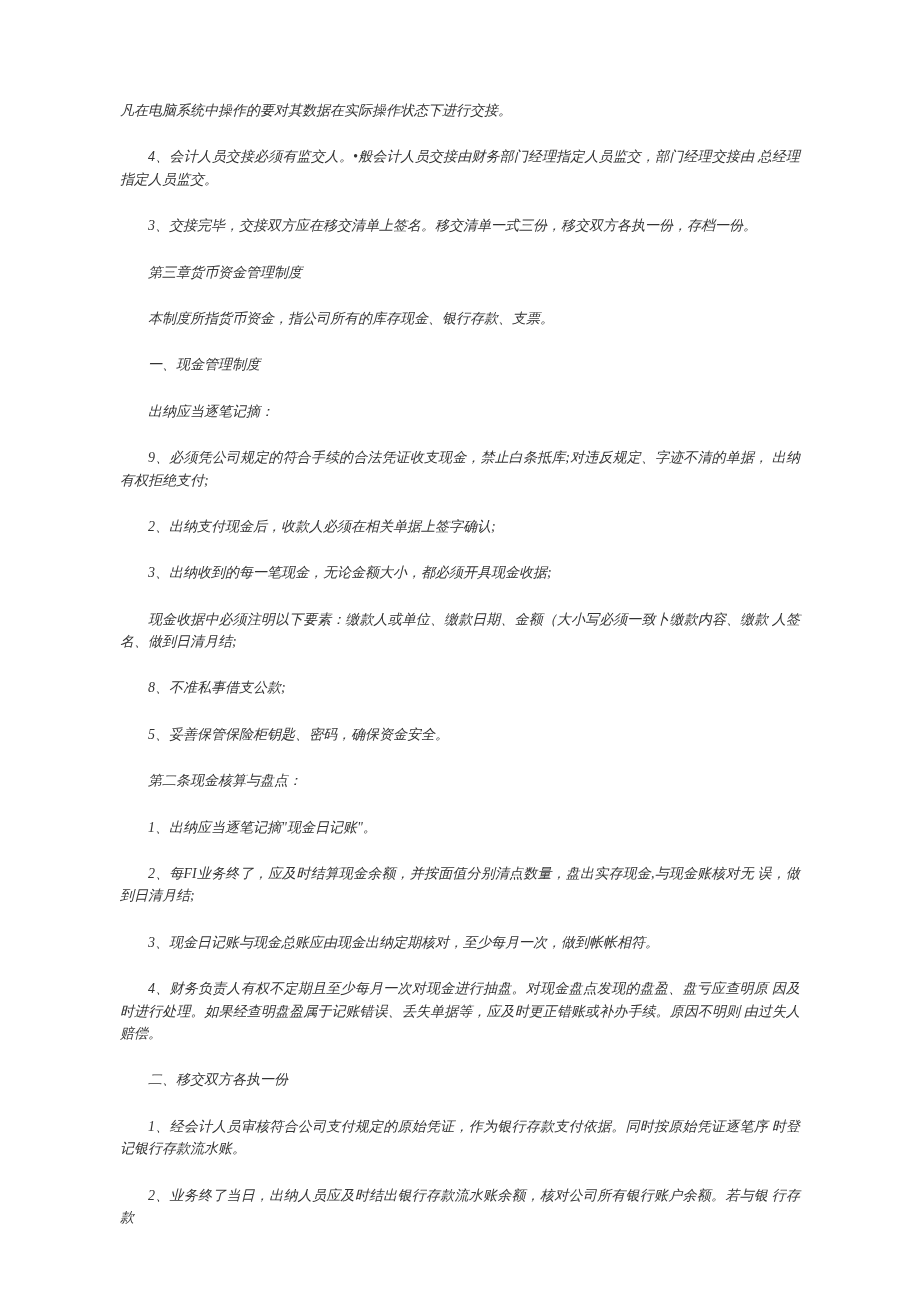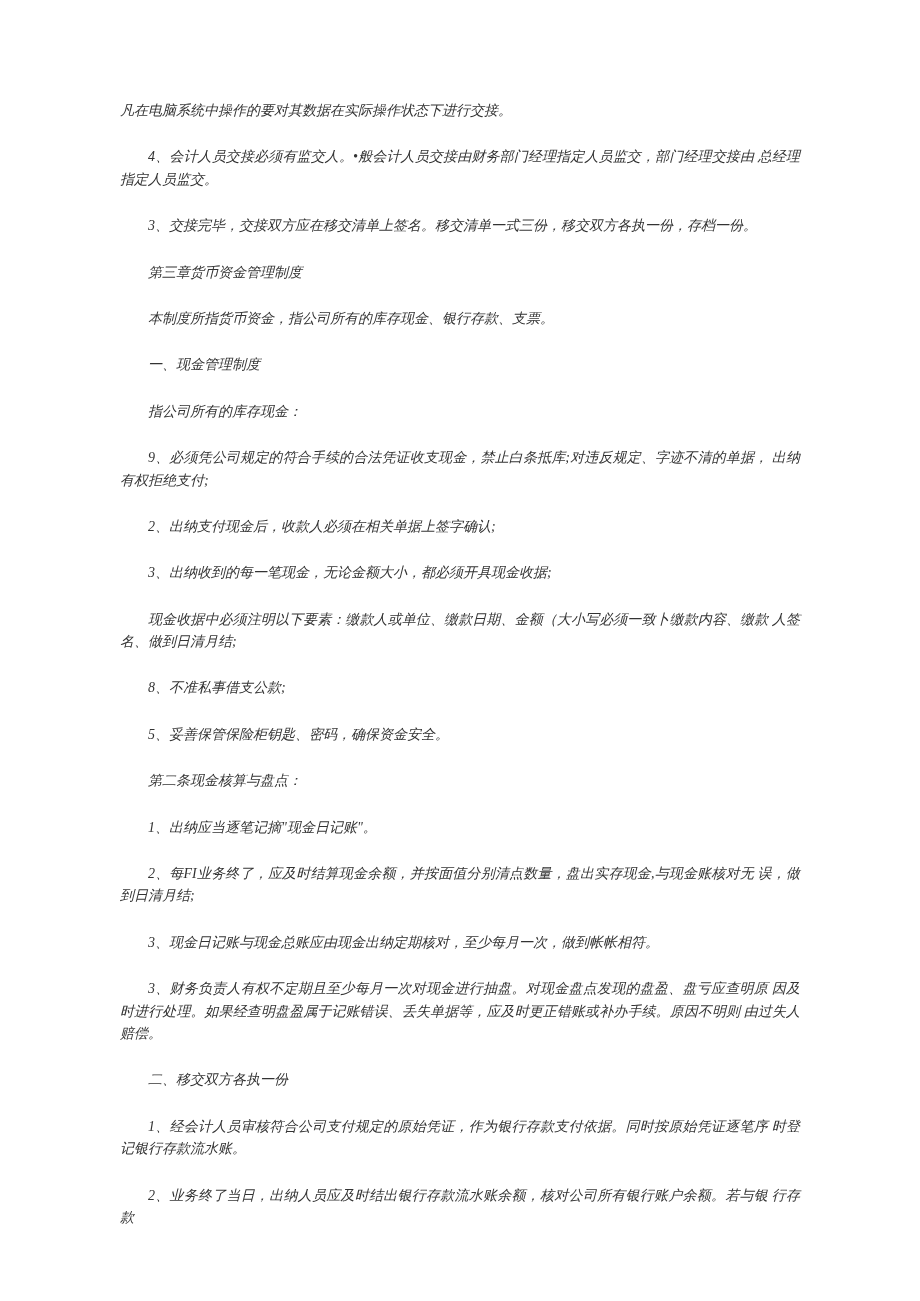--- a/index.html
+++ b/index.html
@@ -32,21 +32,21 @@
 <div class="para indent">4、会计人员交接必须有监交人。•般会计人员交接由财务部门经理指定人员监交，部门经理交接由 总经理指定人员监交。</div>
 
 <div class="para indent">3、交接完毕，交接双方应在移交清单上签名。移交清单一式三份，移交双方各执一份，存档一份。</div>
 
 <div class="para indent">第三章货币资金管理制度</div>
 
 <div class="para indent">本制度所指货币资金，指公司所有的库存现金、银行存款、支票。</div>
 
 <div class="para indent">一、现金管理制度</div>
 
-<div class="para indent">指公司所有的库存现金：</div>
+<div class="para indent">出纳应当逐笔记摘：</div>
 
 <div class="para indent">9、必须凭公司规定的符合手续的合法凭证收支现金，禁止白条抵库;对违反规定、字迹不清的单据， 出纳有权拒绝支付;</div>
 
 <div class="para indent">2、出纳支付现金后，收款人必须在相关单据上签字确认;</div>
 
 <div class="para indent">3、出纳收到的每一笔现金，无论金额大小，都必须开具现金收据;</div>
 
 <div class="para indent">现金收据中必须注明以下要素：缴款人或单位、缴款日期、金额（大小写必须一致卜缴款内容、缴款 人签名、做到日清月结;</div>
 
 <div class="para indent">8、不准私事借支公款;</div>
@@ -54,19 +54,19 @@
 <div class="para indent">5、妥善保管保险柜钥匙、密码，确保资金安全。</div>
 
 <div class="para indent">第二条现金核算与盘点：</div>
 
 <div class="para indent">1、出纳应当逐笔记摘"现金日记账"。</div>
 
 <div class="para indent">2、每FI业务终了，应及时结算现金余额，并按面值分别清点数量，盘出实存现金,与现金账核对无 误，做到日清月结;</div>
 
 <div class="para indent">3、现金日记账与现金总账应由现金出纳定期核对，至少每月一次，做到帐帐相符。</div>
 
-<div class="para indent">3、财务负责人有权不定期且至少每月一次对现金进行抽盘。对现金盘点发现的盘盈、盘亏应查明原 因及时进行处理。如果经查明盘盈属于记账错误、丢失单据等，应及时更正错账或补办手续。原因不明则 由过失人赔偿。</div>
+<div class="para indent">4、财务负责人有权不定期且至少每月一次对现金进行抽盘。对现金盘点发现的盘盈、盘亏应查明原 因及时进行处理。如果经查明盘盈属于记账错误、丢失单据等，应及时更正错账或补办手续。原因不明则 由过失人赔偿。</div>
 
 <div class="para indent">二、移交双方各执一份</div>
 
 <div class="para indent">1、经会计人员审核符合公司支付规定的原始凭证，作为银行存款支付依据。同时按原始凭证逐笔序 时登记银行存款流水账。</div>
 
 <div class="para indent">2、业务终了当日，出纳人员应及时结出银行存款流水账余额，核对公司所有银行账户余额。若与银 行存款</div>
 
 </body></html>

